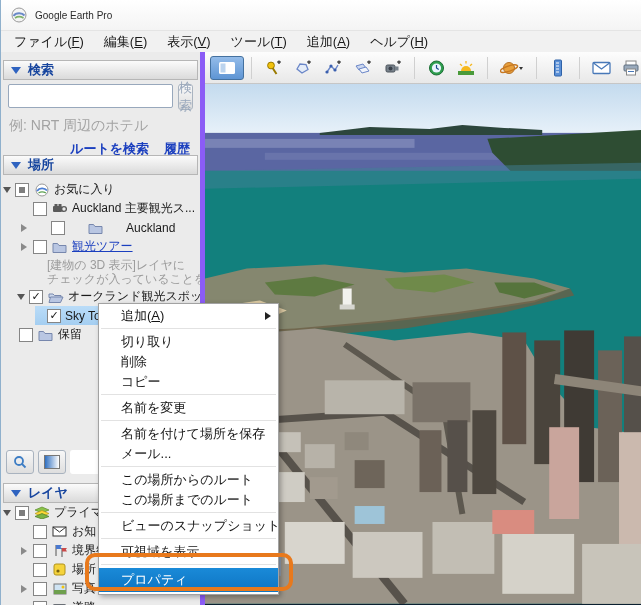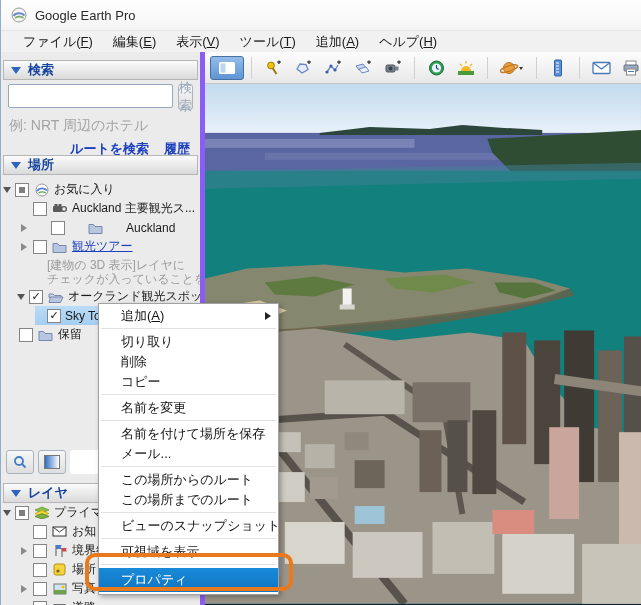--- a/index.html
+++ b/index.html
@@ -2,23 +2,23 @@
 <html><head>
 <meta charset="utf-8">
 <style>
   html,body{margin:0;padding:0;background:#d8d8d8;}
   .window{position:relative;width:641px;height:605px;overflow:hidden;background:#ebebeb;
     font-family:"Liberation Sans","DejaVu Sans",sans-serif;font-size:12px;color:#1a1a1a;
     border-left:1px solid #8fb0cc;box-sizing:border-box;}
   
   .titlebar{height:30px;background:linear-gradient(#ffffff,#f4f4f4);display:flex;align-items:center;
     gap:8px;padding-left:9px;border-bottom:1px solid #e4e4e4;}
-  .title{font-size:13px;color:#2b2b2b;}
-  
-  .menubar{height:22px;background:#f1f1f1;display:flex;align-items:center;padding-left:12px;
+  .title{font-size:10px;color:#2b2b2b;}
+  
+  .menubar{height:22px;background:#f1f1f1;display:flex;align-items:center;padding-left:3px;
     border-bottom:1px solid #dadada;font-size:13px;}
   .menu-item{padding:2px 10px;white-space:nowrap;}
   .mkey{text-decoration:underline;}
   
   .main{position:absolute;top:52px;left:0;right:0;bottom:0;display:flex;}
   .sidebar{position:relative;width:204px;background:#ebebeb;border-right:5px solid #8b5cf6;
     box-sizing:border-box;flex:none;}
   .content{position:relative;flex:1;background:#0b2030;}
   
   .toolbar{position:absolute;top:0;left:0;right:0;height:31px;background:linear-gradient(#fdfdfd,#e8e8e8);

